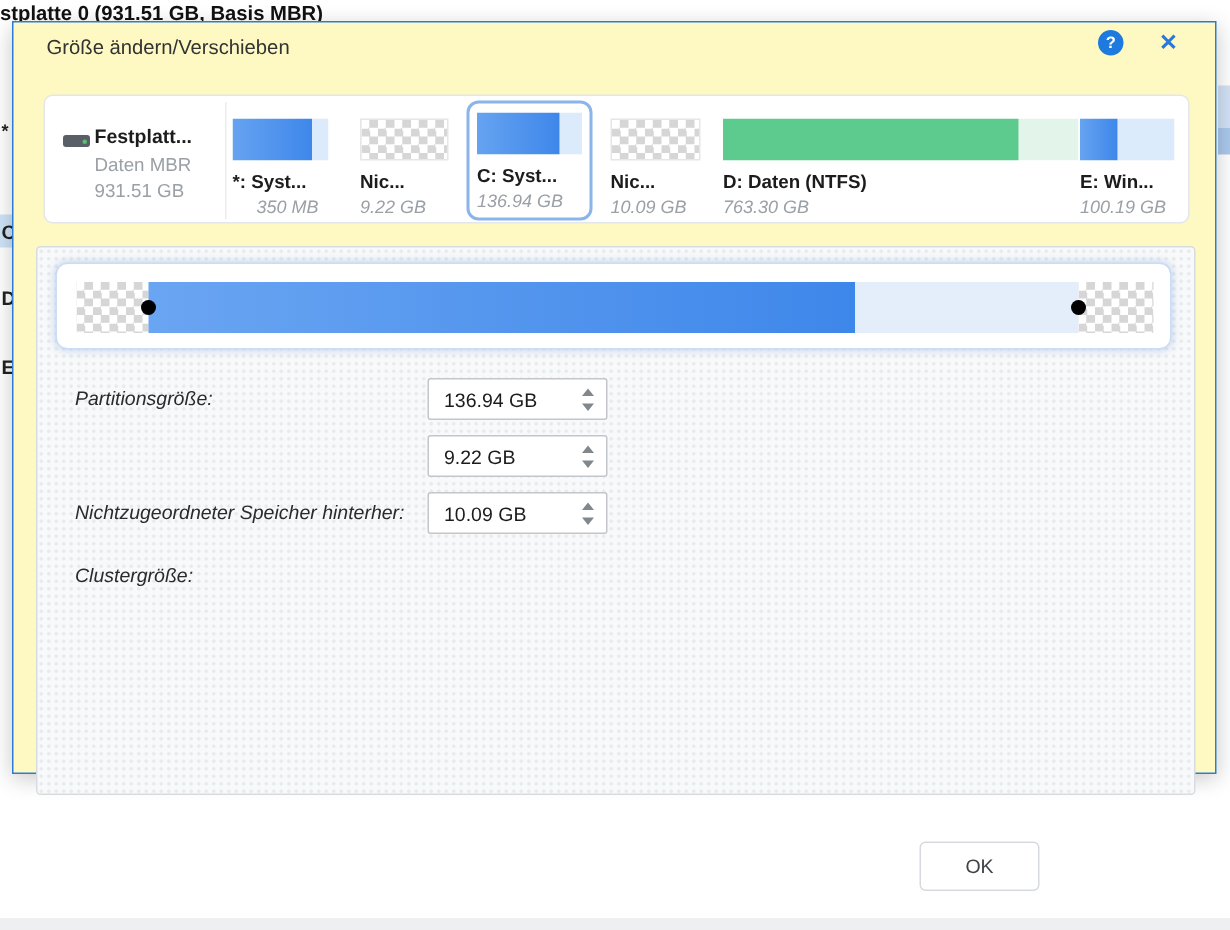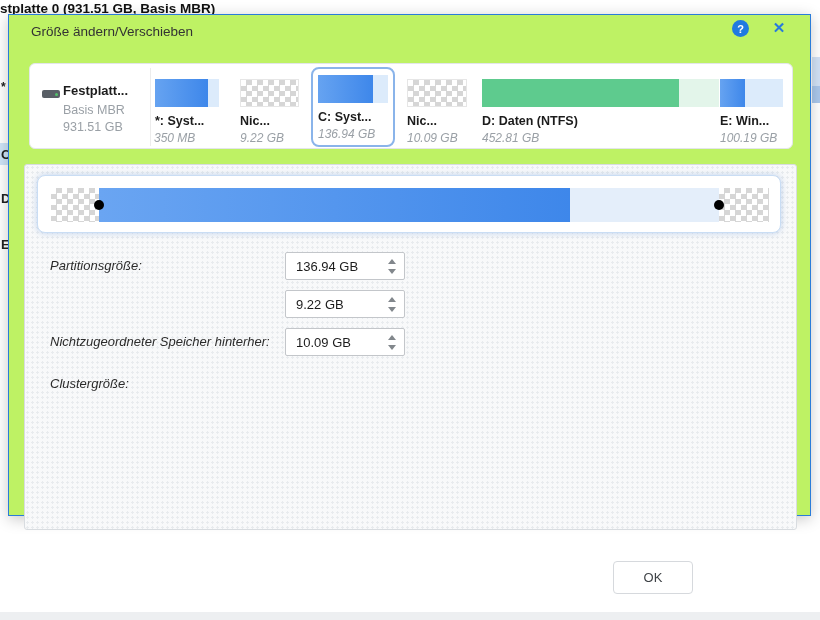--- a/index.html
+++ b/index.html
@@ -13,21 +13,21 @@
     color:#222; z-index:1; }
   .bg-left-hl { position:absolute; left:0; top:143px; width:8px; height:22px;
     background:#cfe4f8; z-index:0; }
   .bg-right-frag { position:absolute; left:812px; top:57px; width:8px; height:46px;
     background:linear-gradient(180deg,#d2e2f6 0%,#d2e2f6 62%,#abc8ec 62%,#abc8ec 100%); z-index:1; }
   .bg-bottom { position:absolute; left:0; top:612px; width:820px; height:8px;
     background:#edeff1; z-index:1; }
 
   
   .dialog { position:absolute; left:8px; top:14px; width:803px; height:502px;
-    background:#bef264; border:1px solid #2b7cd9; box-shadow:0 3px 14px rgba(0,0,0,.22);
+    background:#fef9c3; border:1px solid #2b7cd9; box-shadow:0 3px 14px rgba(0,0,0,.22);
     z-index:5;padding-left:37px; }
   .dlg-title { position:absolute; left:22px; top:9px; font-size:13.5px; color:#333; }
   .help-btn { position:absolute; left:723px; top:5px; width:17px; height:17px;
     border-radius:50%; background:#1f7ae0; color:#fff; font-size:11px; font-weight:bold;
     display:flex; align-items:center; justify-content:center; cursor:pointer; }
   .close-btn { position:absolute; left:760px; top:3px; width:20px; height:20px;
     color:#2779dd; font-size:15px; font-weight:bold; display:flex; align-items:center;
     justify-content:center; cursor:pointer; }
 
   
@@ -121,30 +121,30 @@
 
 <div class="dialog">
 
   <div class="dlg-title">Größe ändern/Verschieben</div>
   <div class="help-btn">?</div>
   <div class="close-btn">✕</div>
 
   <div class="strip">
     <div class="disk-icon"></div>
     <div class="disk-name">Festplatt...</div>
-    <div class="disk-layout">Basis MBR</div>
+    <div class="disk-layout">Daten MBR</div>
     <div class="disk-size">931.51 GB</div>
     <div class="strip-divider"></div>
 
     <div class="pbar" style="left:125px; width:64px;">
       <div class="fill blue-fill" style="width:53px;"></div>
         <div class="blue-rest"></div>
     </div>
     <div class="plabel" style="left:125px;">*: Syst...</div>
-    <div class="psize" style="left:124px;">350 MB</div>
+    <div class="psize" style="left:141px;">350 MB</div>
 
     <div class="pbar checker" style="left:210px; width:59px;"></div>
     <div class="plabel" style="left:210px;">Nic...</div>
     <div class="psize" style="left:210px;">9.22 GB</div>
 
     <div class="sel-card">
       <div class="pbar" style="width:70px;">
         <div class="fill blue-fill" style="width:55px;"></div>
           <div class="blue-rest"></div>
       </div>
@@ -154,21 +154,21 @@
 
     <div class="pbar checker" style="left:377px; width:60px;"></div>
     <div class="plabel" style="left:377px;">Nic...</div>
     <div class="psize" style="left:377px;">10.09 GB</div>
 
     <div class="pbar" style="left:452px; width:237px;">
       <div class="fill green-fill" style="width:197px;"></div>
         <div class="green-rest"></div>
     </div>
     <div class="plabel" style="left:452px;">D: Daten (NTFS)</div>
-    <div class="psize" style="left:452px;">452.81 GB</div>
+    <div class="psize" style="left:452px;">763.30 GB</div>
 
     <div class="pbar" style="left:690px; width:63px;">
       <div class="fill blue-fill" style="width:25px;"></div>
         <div class="blue-rest"></div>
     </div>
     <div class="plabel" style="left:690px;">E: Win...</div>
     <div class="psize" style="left:690px;">100.19 GB</div>
   </div>
 
   <div class="panel">

